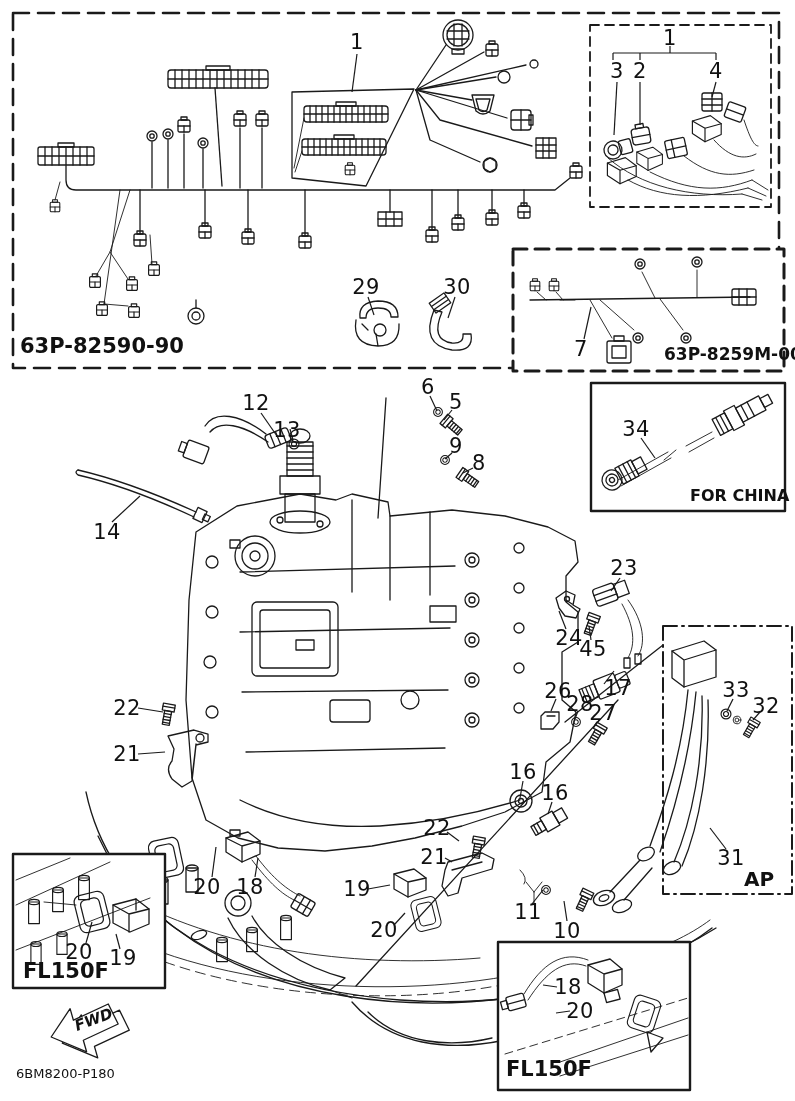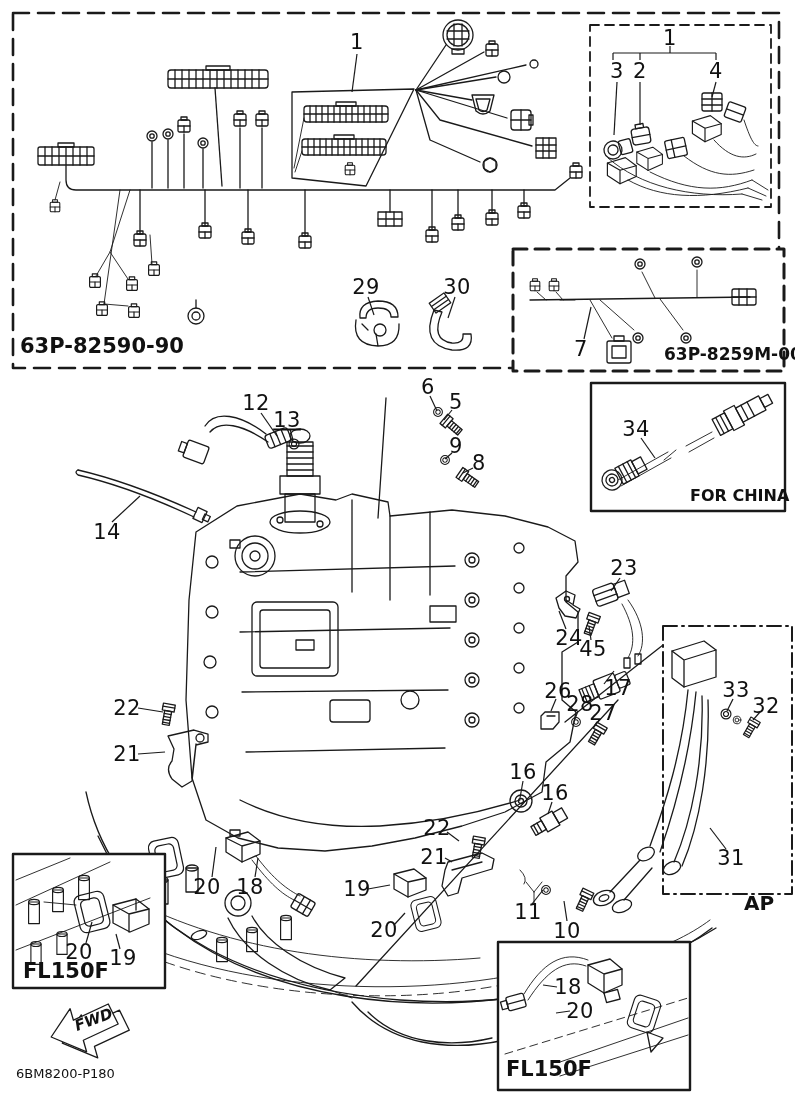--- a/index.html
+++ b/index.html
@@ -10,21 +10,21 @@
      fill:none;stroke:#1a1a1a;stroke-width:1.3;stroke-linecap:round;stroke-linejoin:round;}
   .art .fw{fill:#ffffff;}
   .art .thin{stroke-width:0.9;}
   #leader-layer line{stroke:#1a1a1a;stroke-width:1.2;}
   .callout{position:absolute;transform:translate(-50%,-50%);font-size:21px;line-height:1;
            letter-spacing:.5px;color:#111;white-space:nowrap;}
   .pn{position:absolute;font-weight:bold;white-space:nowrap;}
   .pn-main{left:20px;top:334px;font-size:21px;}
   .pn-sub{left:664px;top:344px;font-size:17px;}
   .cap-china{left:690px;top:486px;font-size:16px;}
-  .cap-ap{left:744px;top:867px;font-size:20px;margin-top:24px;}
+  .cap-ap{left:744px;top:867px;font-size:20px;}
   .cap-fl-left{left:23px;top:959px;font-size:21px;}
   .cap-fl-right{left:506px;top:1057px;font-size:21px;}
   .drawing-no{position:absolute;left:16px;top:1066px;font-size:13px;font-weight:normal;white-space:nowrap;}
 </style>
 </head>
 <body>
 
 <div class="stage">
 
   <svg class="layer art" viewBox="0 0 795 1101">
@@ -588,21 +588,21 @@
       <div class="callout" style="left: 357px; top: 42px;">1</div>
       <div class="callout" style="left: 670px; top: 38px;">1</div>
       <div class="callout" style="left: 617px; top: 71px;">3</div>
       <div class="callout" style="left: 640px; top: 71px;">2</div>
       <div class="callout" style="left: 716px; top: 71px;">4</div>
       <div class="callout" style="left: 366px; top: 287px; text-align: center;">29</div>
       <div class="callout" style="left: 457px; top: 287px;">30</div>
       <div class="callout" style="left: 581px; top: 349px;">7</div>
       <div class="callout" style="left: 636px; top: 429px;">34</div>
       <div class="callout" style="left: 256px; top: 403px;">12</div>
-      <div class="callout" style="left: 287px; top: 420px; text-decoration: underline;">13</div>
+      <div class="callout" style="left: 287px; top: 430px;">13</div>
       <div class="callout" style="left: 428px; top: 387px;">6</div>
       <div class="callout" style="left: 456px; top: 402px;">5</div>
       <div class="callout" style="left: 456px; top: 446px;">9</div>
       <div class="callout" style="left: 479px; top: 463px;">8</div>
       <div class="callout" style="left: 107px; top: 532px;">14</div>
       <div class="callout" style="left: 624px; top: 568px;">23</div>
       <div class="callout" style="left: 569px; top: 638px;">24</div>
       <div class="callout" style="left: 593px; top: 649px;">45</div>
       <div class="callout" style="left: 618px; top: 688px;">17</div>
       <div class="callout" style="left: 558px; top: 691px;">26</div>

